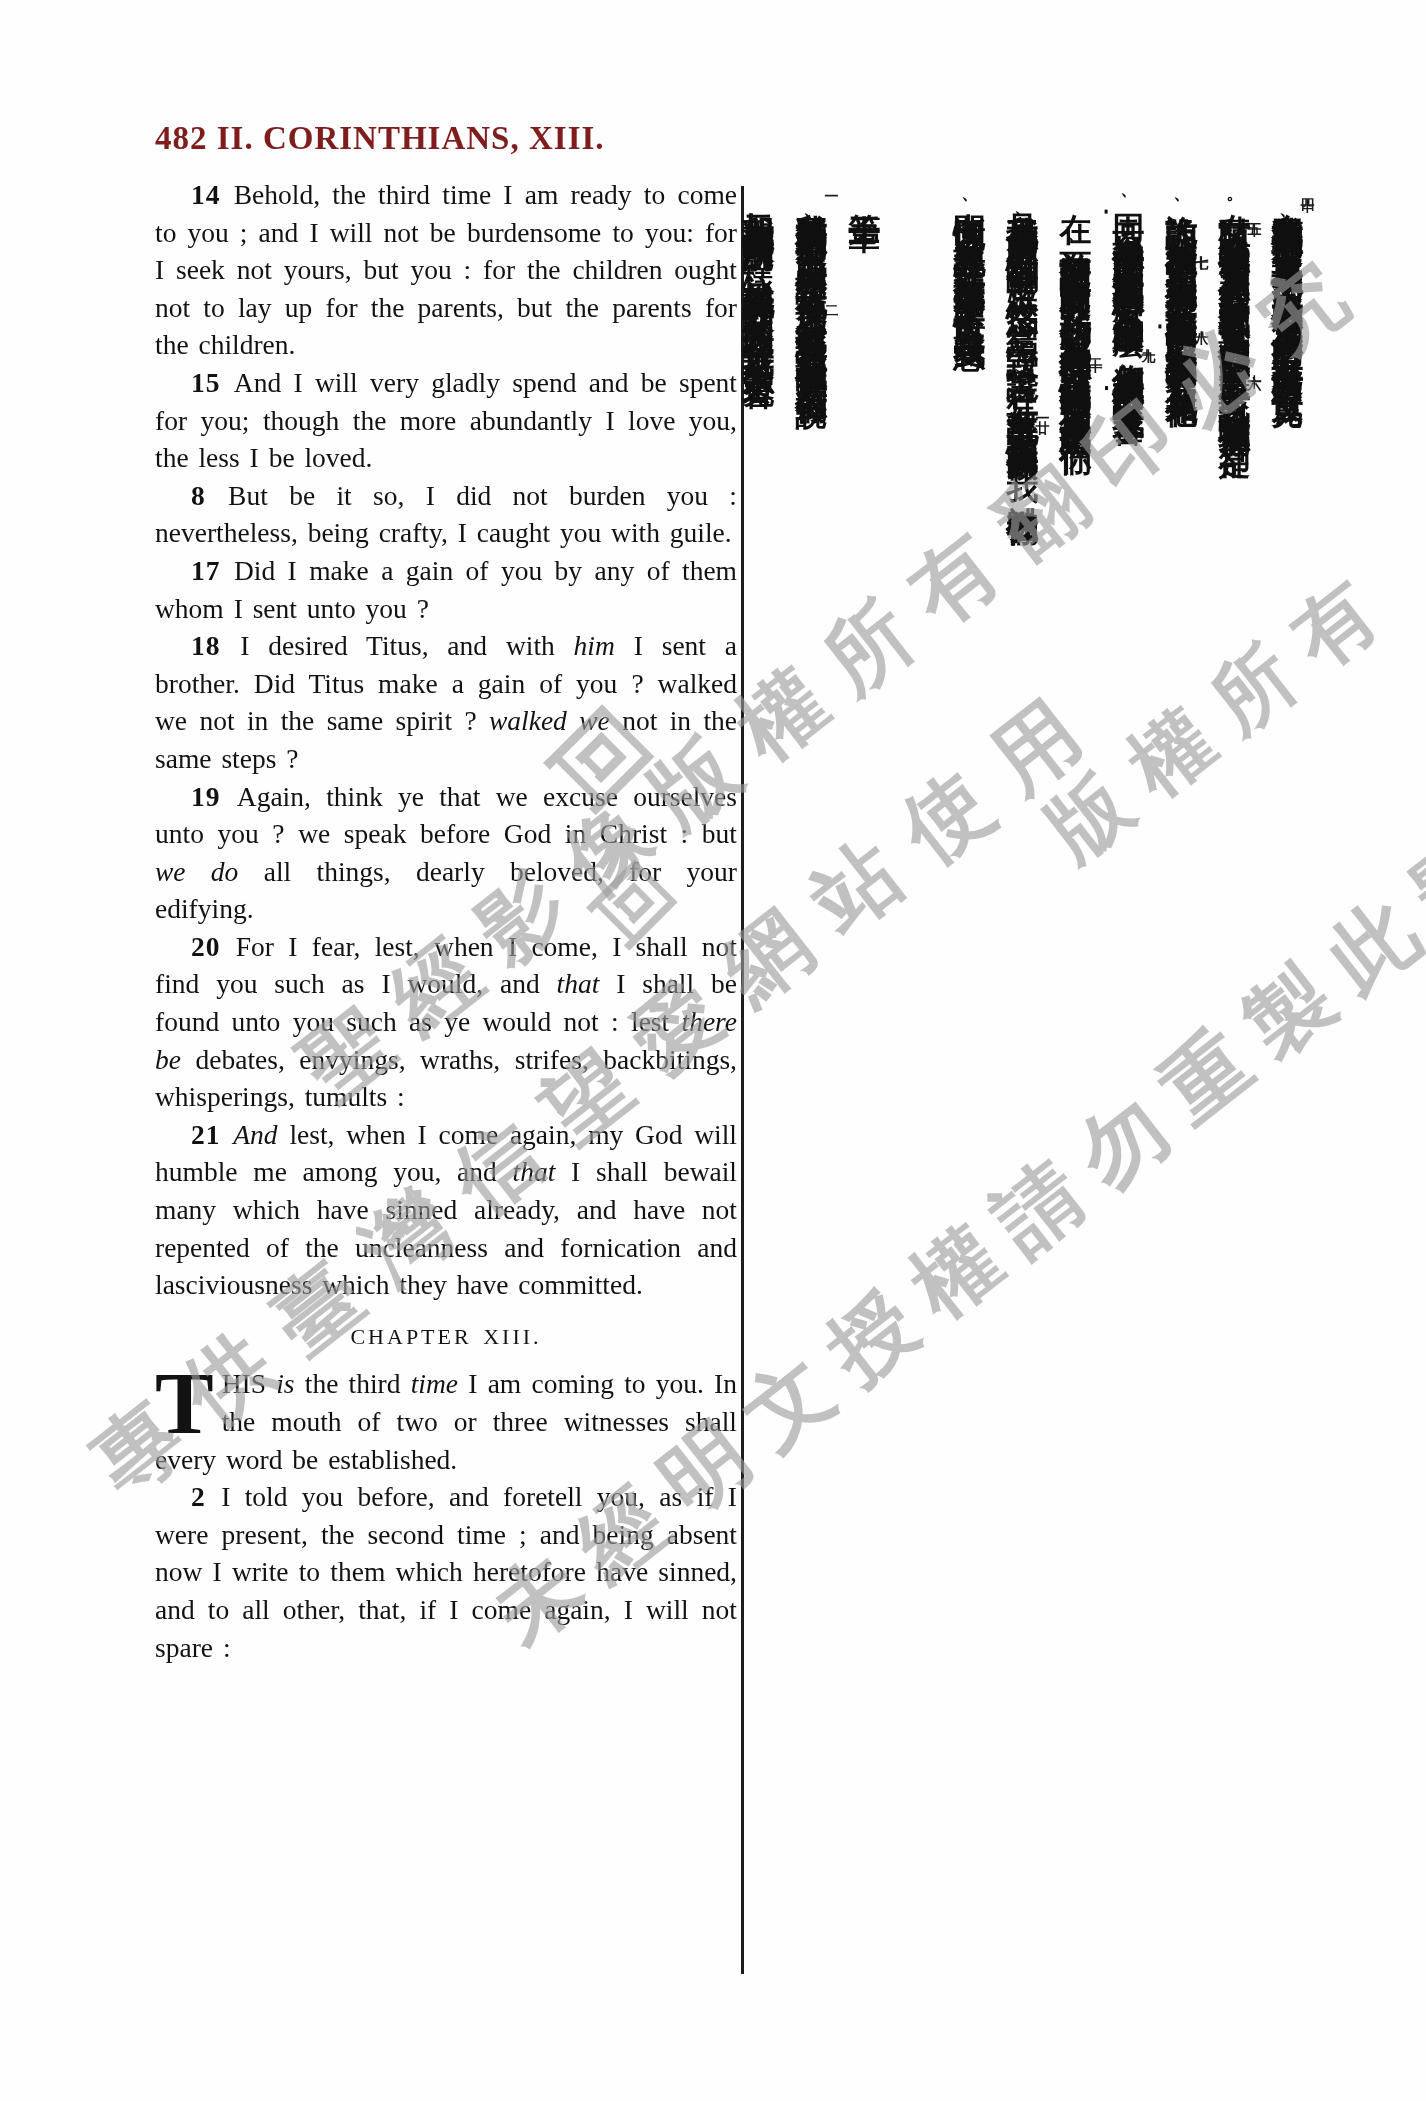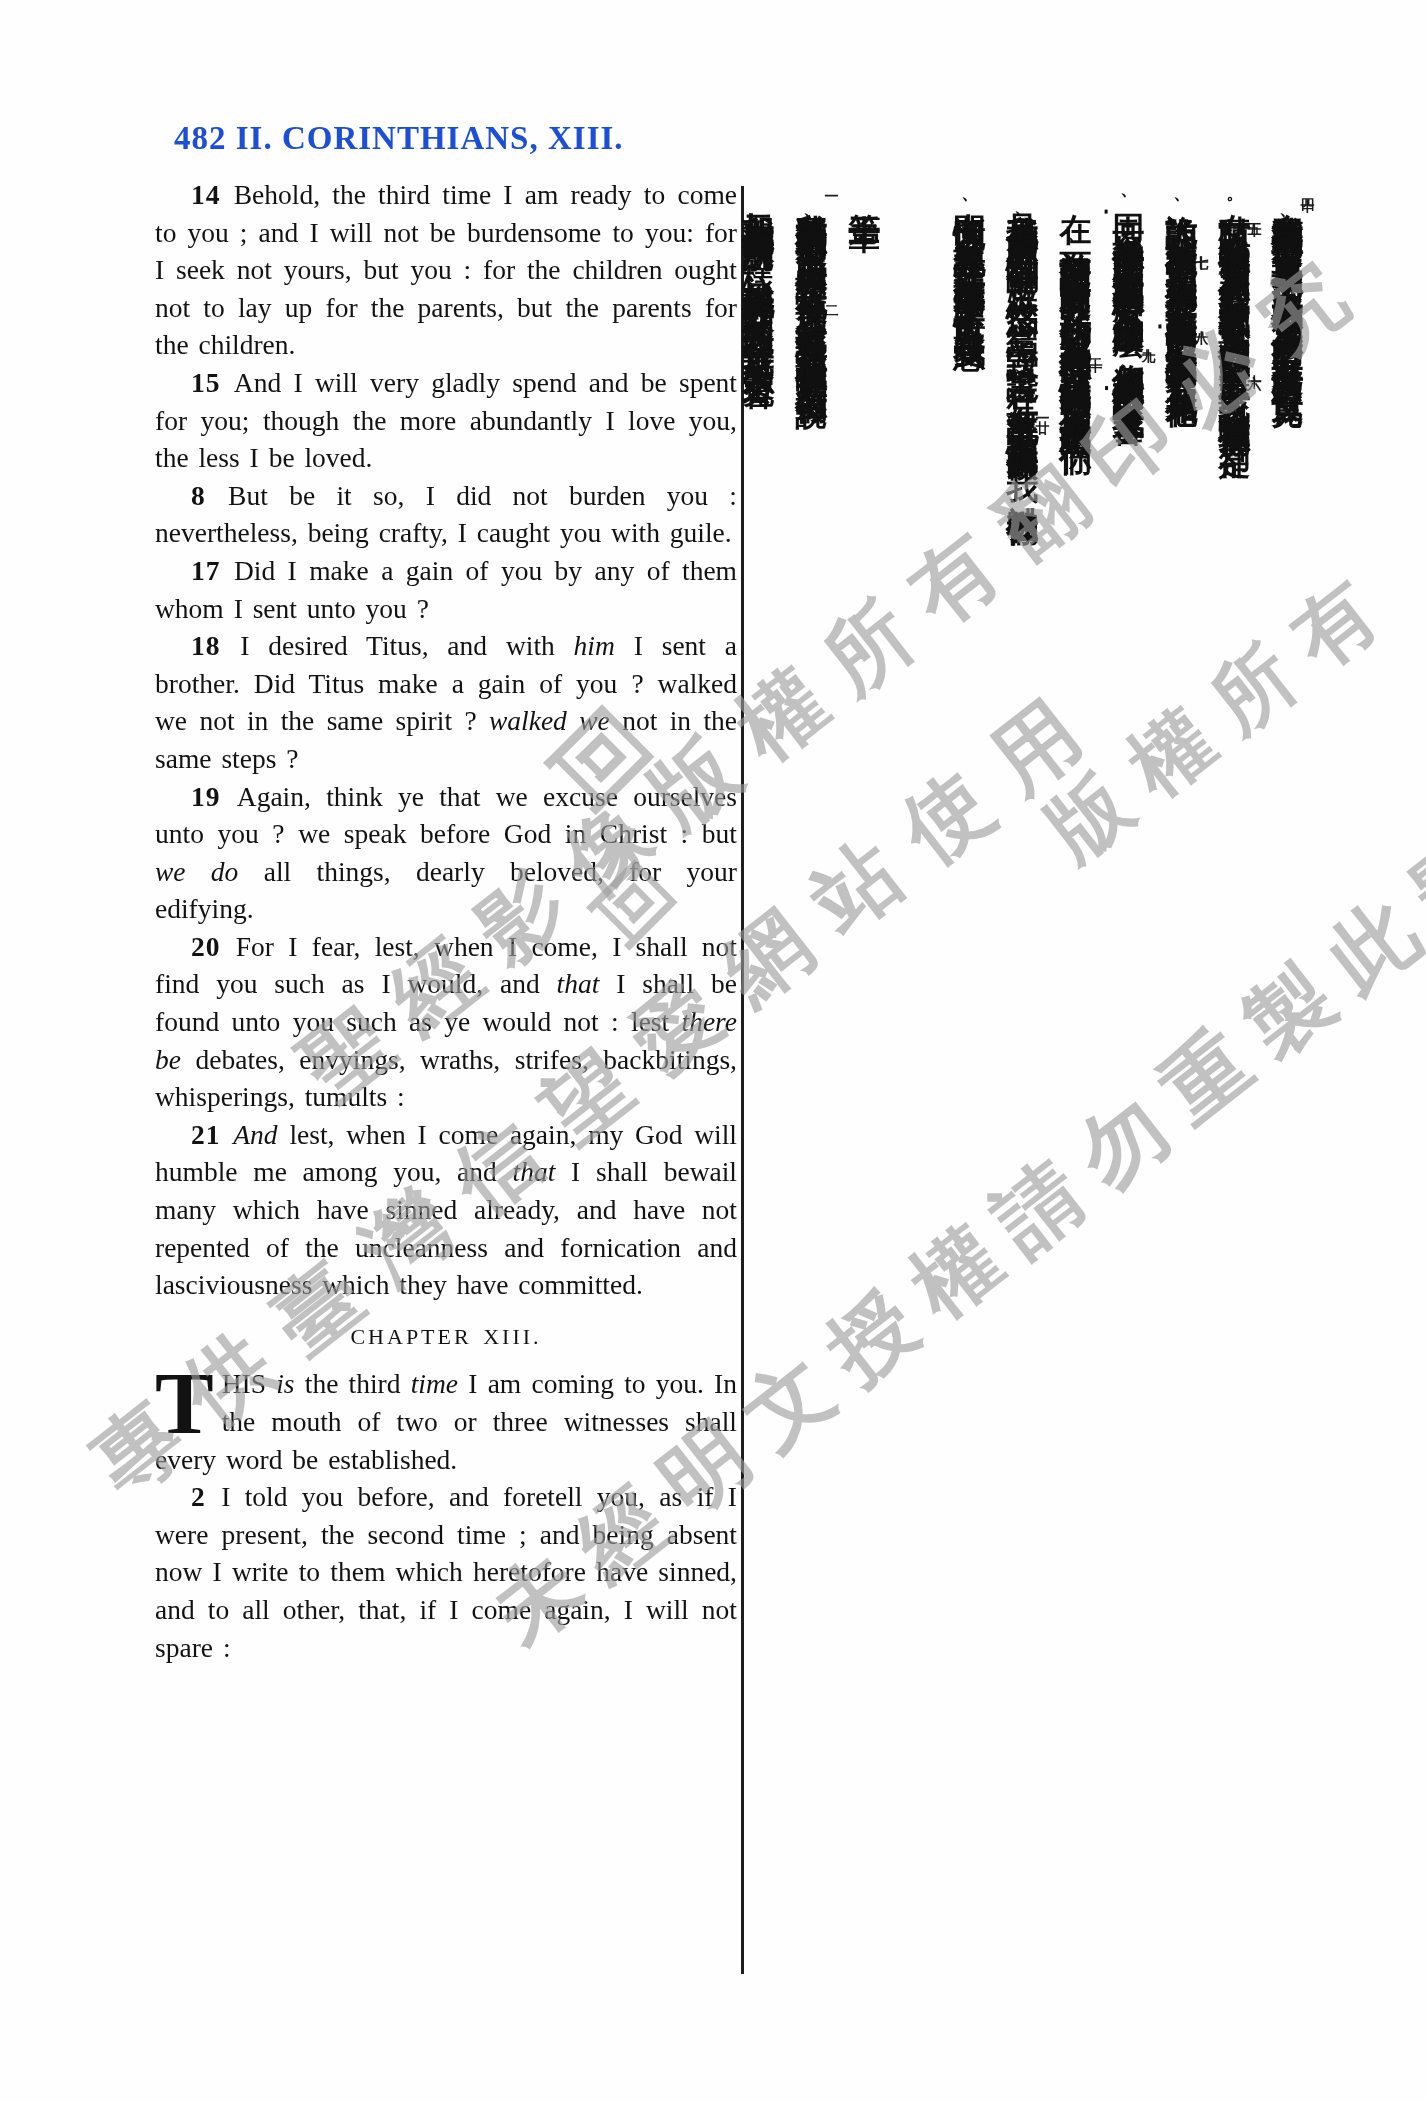--- a/index.html
+++ b/index.html
@@ -4,22 +4,22 @@
 <style>
   html,body{margin:0;padding:0;}
   body{
     width:1426px;height:2101px;position:relative;overflow:hidden;
     background:#ffffff;color:#141414;
     font-family:"Liberation Serif","DejaVu Serif",serif;
   }
   .page{position:absolute;inset:0;background:#fefefe;}
   
   .hdr-en{
-    position:absolute;left:174px;top:120px;width:600px;
-    font-size:33px;letter-spacing:1px;font-weight:bold;color:#1d4ed8;
+    position:absolute;left:155px;top:120px;width:600px;
+    font-size:33px;letter-spacing:1px;font-weight:bold;color:#7f1d1d;
     font-family:"Liberation Serif","DejaVu Serif",serif;
   }
   .hdr-zh{
     position:absolute;left:872px;top:112px;width:460px;
     font-size:41px;font-weight:bold;letter-spacing:14px;color:#131313;
     font-family:"Liberation Serif","DejaVu Serif",serif;white-space:nowrap;
   }
   
   .divider{
     position:absolute;left:741px;top:186px;width:3px;height:1788px;

